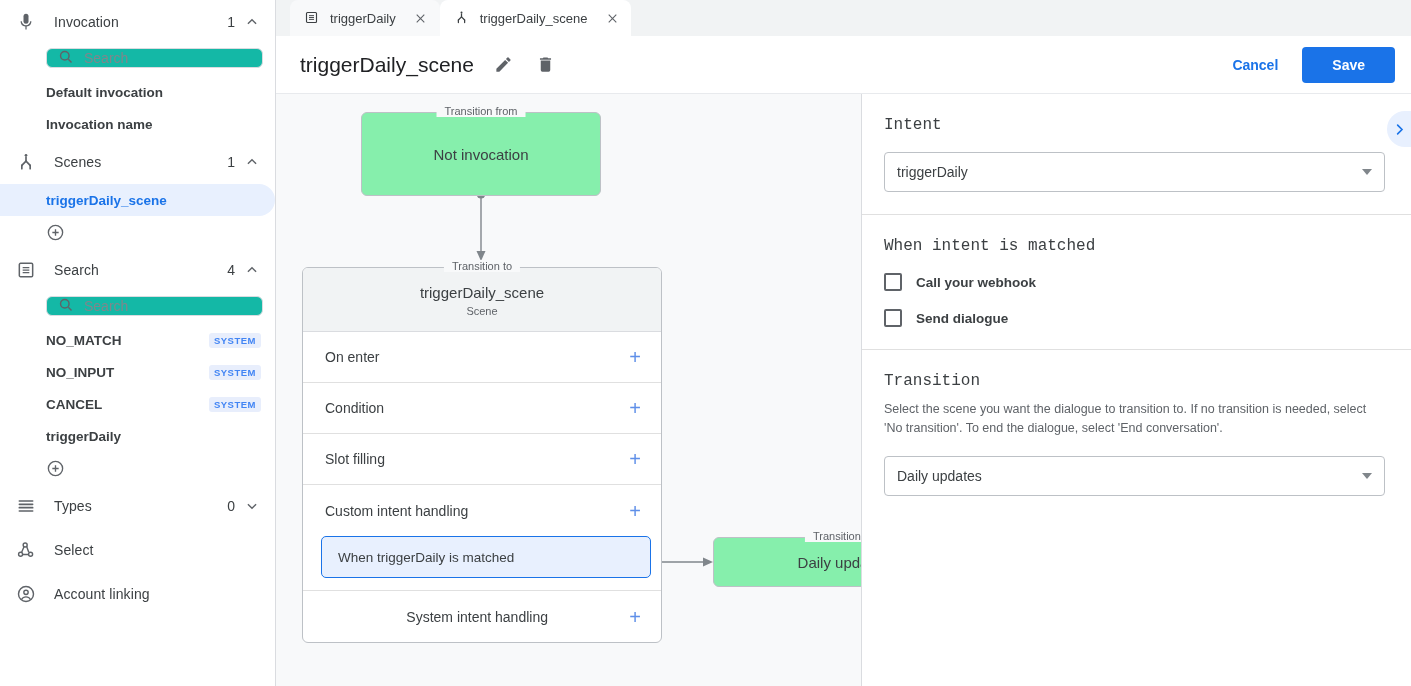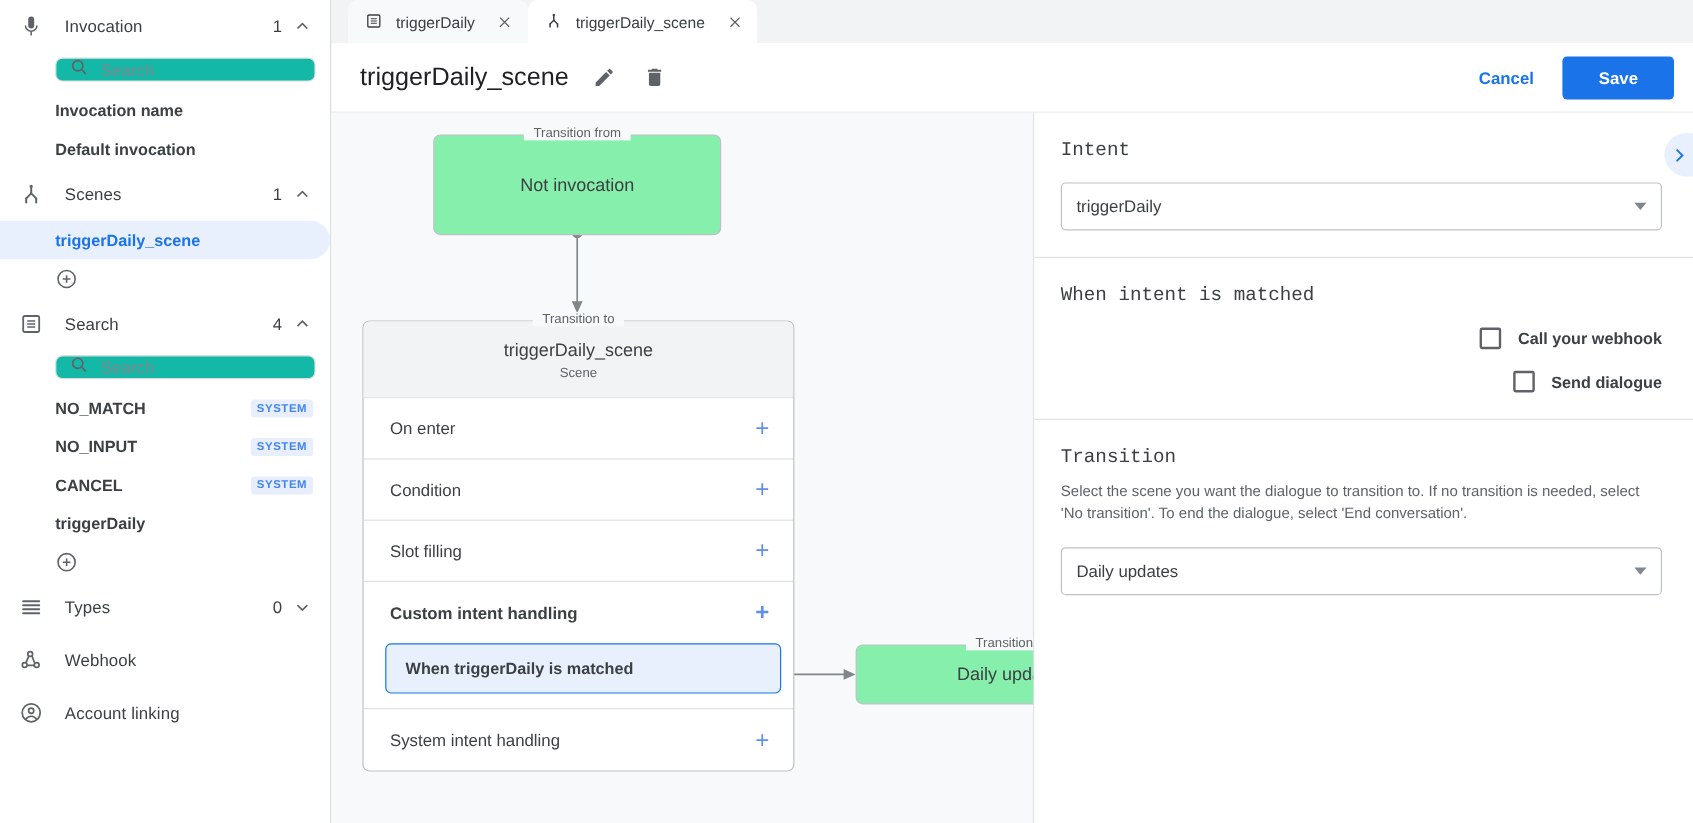--- a/index.html
+++ b/index.html
@@ -143,30 +143,30 @@
   
   #node-scene { left: 26px; top: 173px; width: 360px; background: #fff; }
   .scene-head { background: #f1f3f4; padding: 16px 0 14px; text-align: center; border-radius: 5px 5px 0 0; border-bottom: 1px solid #dadce0; }
   .scene-head .nm { font-size: 15px; color: #3c4043; }
   .scene-head .sub { font-size: 11px; color: #5f6368; margin-top: 4px; }
   .scene-row {
     height: 51px; display: flex; align-items: center;
     padding: 0 20px 0 22px; border-bottom: 1px solid #e0e0e0;
     font-size: 14px; color: #3c4043; cursor: pointer;
   }
-  .scene-row:last-child { border-bottom: 0; }
+  .scene-row:last-child { border-bottom: 0; text-align: center; }
   .scene-row .lbl { flex: 1 1 auto; }
   .plus { font-size: 20px; color: #5f8fe8; line-height: 1; user-select: none; }
   .scene-sub { padding: 0 10px 12px 18px; border-bottom: 1px solid #e0e0e0; }
   .handler-chip {
     background: #e8f0fe; border: 1px solid #1a73e8; border-radius: 5px;
     height: 42px; display: flex; align-items: center; padding: 0 16px;
     font-size: 13.5px; color: #3c4043; cursor: pointer;
   }
-  .rowgroup { border-bottom: 1px solid #e0e0e0; font-weight: bold; }
+  .rowgroup { border-bottom: 1px solid #e0e0e0; }
   .rowgroup .scene-row { border-bottom: 0; }
 
   
   #node-daily { left: 437px; top: 443px; width: 260px; height: 50px; display: flex; align-items: center; justify-content: center; }
   #node-daily .txt { font-size: 15px; color: #3c4043; }
 
   
   .conn { position: absolute; pointer-events: none; }
 
   
@@ -176,21 +176,21 @@
   .rp-section { padding: 22px 26px 22px 22px; }
   .rp-divider { height: 1px; background: #e0e0e0; }
   .rp-title { font-size: 16px; color: #3c4043; font-family: Liberation Mono, monospace; }
   .rp-desc { font-size: 12.5px; color: #5f6368; line-height: 1.5; margin-top: 10px; }
   .rp-select {
     margin-top: 18px; height: 40px; border: 1px solid #bdc1c6; border-radius: 4px;
     display: flex; align-items: center; padding: 0 12px 0 12px; background: #fff; cursor: pointer;
   }
   .rp-select .val { flex: 1 1 auto; font-size: 14px; color: #3c4043; }
   .tri { width: 0; height: 0; border-left: 5px solid transparent; border-right: 5px solid transparent; border-top: 6px solid #80868b; }
-  .cb-row { display: flex; align-items: center; margin-top: 18px; cursor: pointer; justify-content: flex-end; }
+  .cb-row { display: flex; align-items: center; margin-top: 18px; cursor: pointer; }
   .cbox { width: 18px; height: 18px; border: 2px solid #5f6368; border-radius: 2px; flex: 0 0 18px; }
   .cb-label { font-size: 13.5px; font-weight: bold; color: #3c4043; margin-left: 14px; }
   .collapse-pill {
     position: absolute; right: 0; top: 17px;
     width: 24px; height: 36px;
     background: #e8f0fe; border-radius: 18px 0 0 18px;
     display: flex; align-items: center; justify-content: center;
     color: #1a73e8; cursor: pointer;
   }
 </style>
@@ -223,24 +223,24 @@
           <svg width="17" height="17" viewBox="0 0 24 24" fill="none" stroke="currentColor" stroke-width="2">
               <circle cx="11" cy="11" r="6"></circle>
               <path d="M16 16l4.5 4.5"></path>
             </svg>
         </span>
         <input placeholder="Search" style="">
       </div>
     </div>
 
     <div class="sub-item">
+      <span class="txt">Default invocation</span>
+    </div>
+    <div class="sub-item">
       <span class="txt">Invocation name</span>
-    </div>
-    <div class="sub-item">
-      <span class="txt">Default invocation</span>
     </div>
 
     <div class="nav-group-head">
       <span class="nav-ico">
         <svg width="20" height="20" viewBox="0 0 24 24" fill="none" stroke="currentColor" stroke-width="2" stroke-linecap="round">
             <circle cx="12" cy="4" r="1.6" fill="currentColor" stroke="none"></circle>
             <path d="M12 6v5"></path>
             <path d="M12 11L7 16"></path>
             <path d="M12 11l5 5"></path>
             <path d="M7 16v4"></path>
@@ -333,21 +333,21 @@
 
     <div class="nav-group-head">
       <span class="nav-ico">
         <svg width="20" height="20" viewBox="0 0 24 24" fill="none" stroke="currentColor" stroke-width="1.7">
             <circle cx="11" cy="6" r="2.4"></circle>
             <circle cx="5.5" cy="17" r="2.4"></circle>
             <circle cx="17.5" cy="17" r="2.4"></circle>
             <path d="M9.6 8.1L6.8 14.7M12.7 7.6l2.6 7.2M8 17.4h7"></path>
           </svg>
       </span>
-      <span class="nav-label">Webhook</span>
+      <span class="nav-label">Select</span>
     </div>
     <div class="nav-group-head">
       <span class="nav-ico">
         <svg width="20" height="20" viewBox="0 0 24 24" fill="none" stroke="currentColor" stroke-width="1.7">
             <circle cx="12" cy="12" r="9"></circle>
             <circle cx="12" cy="10" r="2.6"></circle>
             <path d="M6.6 18.6a6.2 6.2 0 0 1 10.8 0"></path>
           </svg>
       </span>
       <span class="nav-label">Account linking</span>

